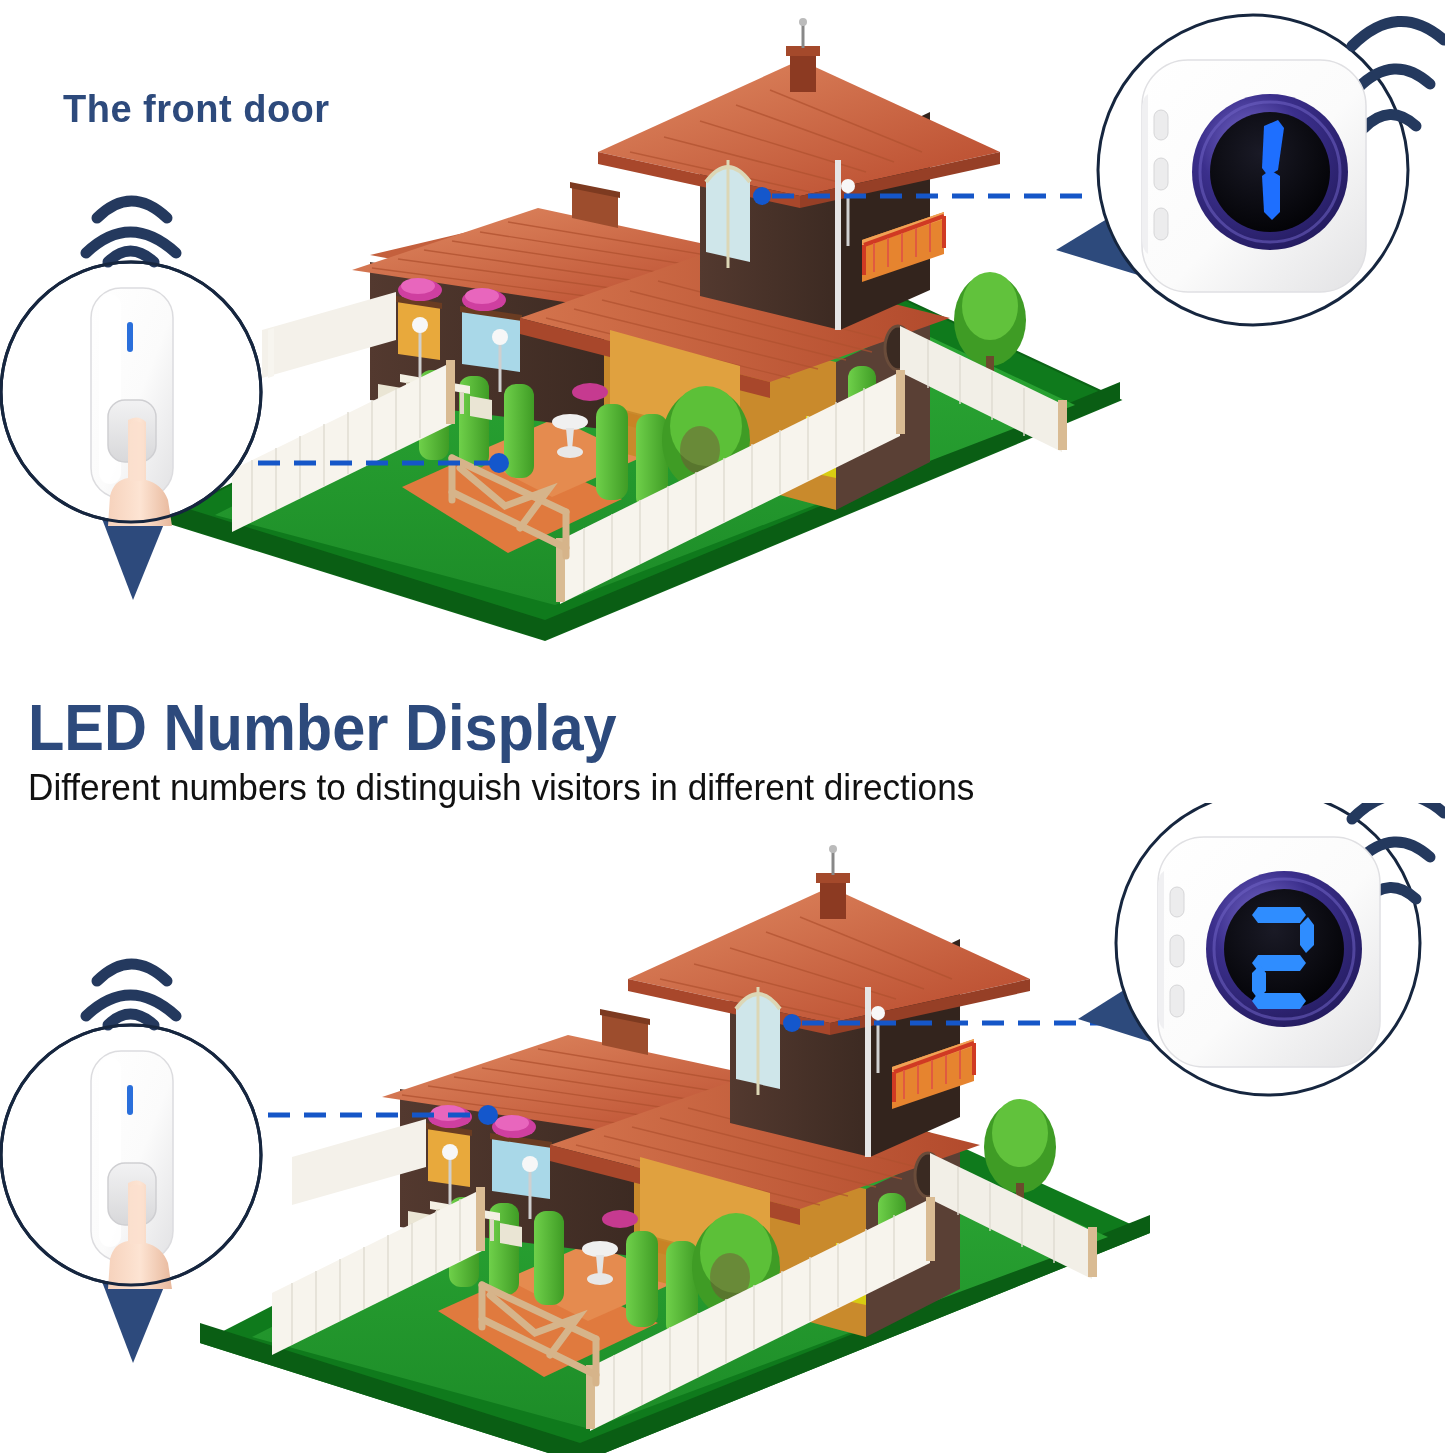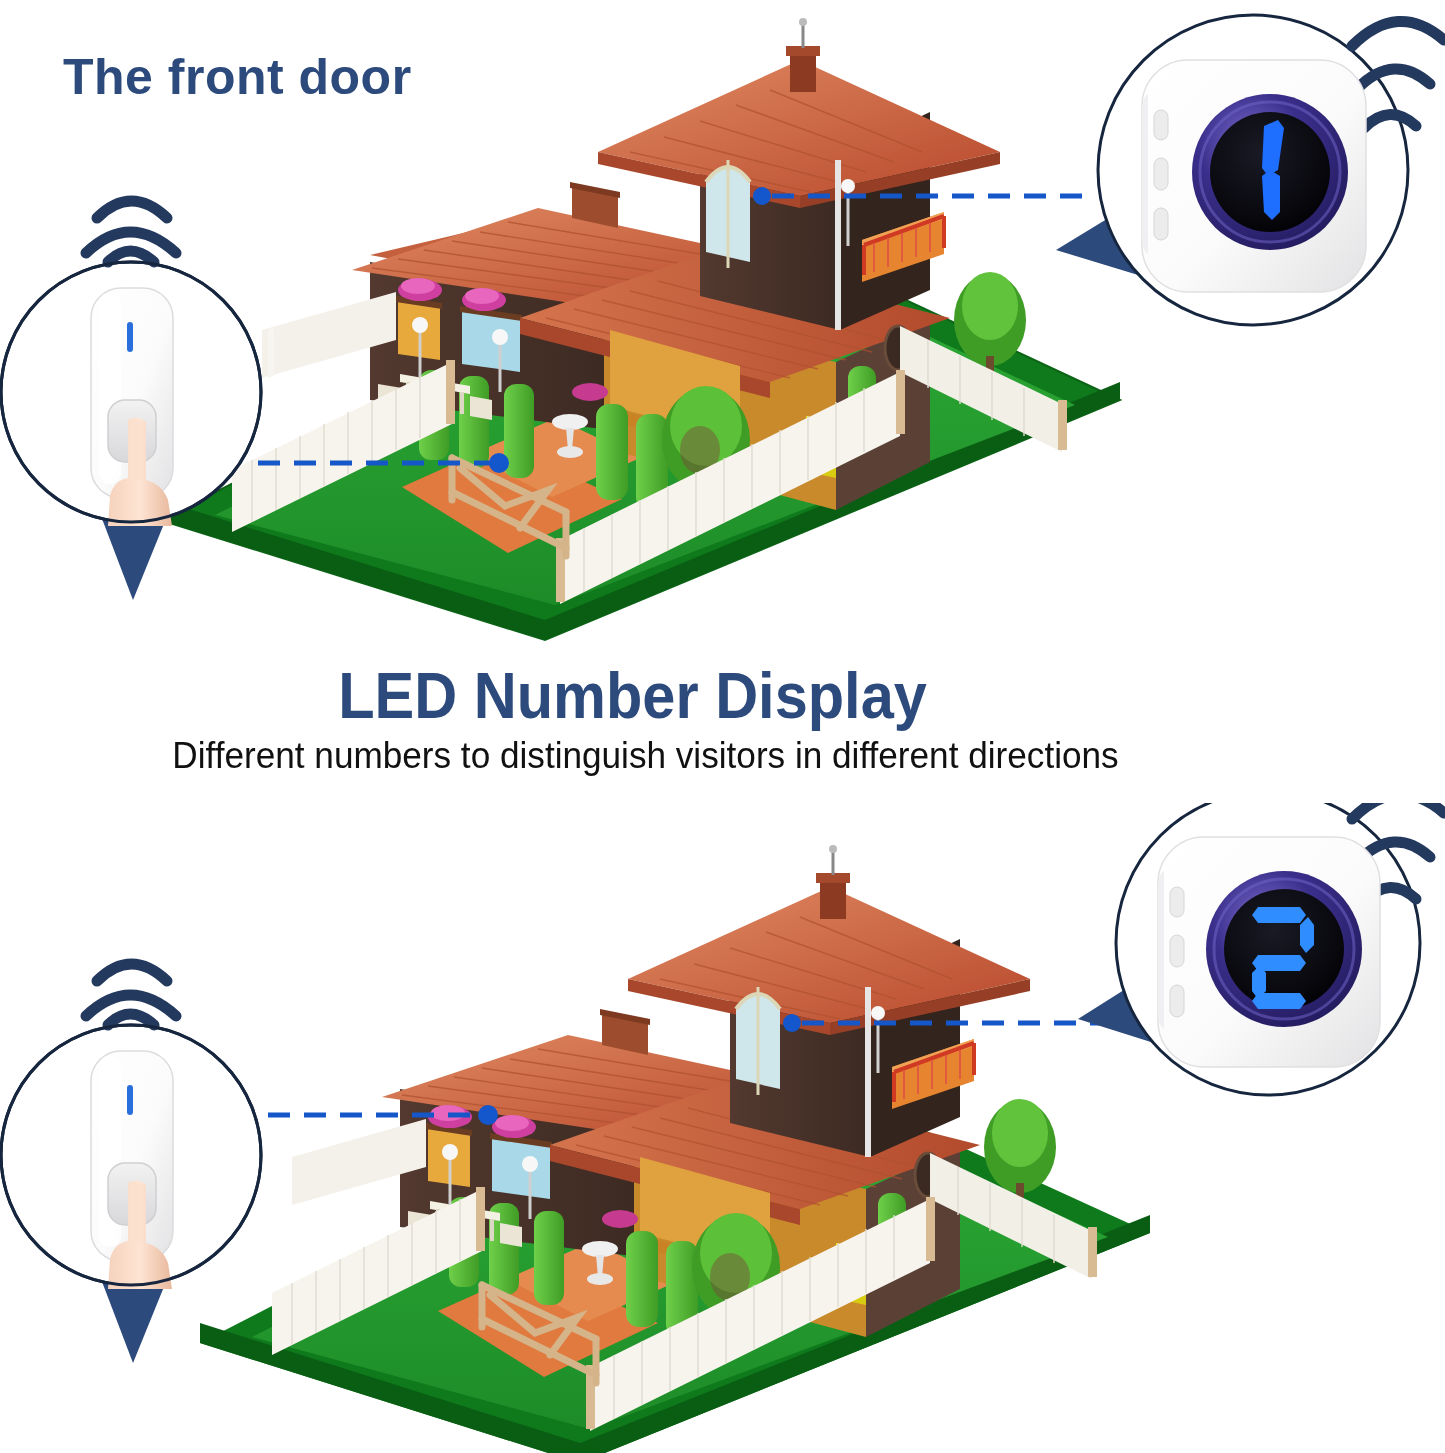--- a/index.html
+++ b/index.html
@@ -6,25 +6,25 @@
   body{width:1445px;height:1453px;position:relative;overflow:hidden;
        font-family:"Liberation Sans","DejaVu Sans",sans-serif;}
 
   .panel{position:absolute;left:0;width:1445px;height:650px;}
   #panel-top{top:0;}
   #panel-bottom{top:803px;}
 
   
   .label-title{
     position:absolute;font-weight:bold;color:#2d4a7c;
-    font-size:50px;letter-spacing:.5px;white-space:nowrap;
+    font-size:38px;letter-spacing:.5px;white-space:nowrap;margin-top:40px;
   }
   #front-door-label{left:63px;top:48px;}
 
-  #headline-block{position:absolute;left:28px;top:664px;width:1300px;text-align:center;}
+  #headline-block{position:absolute;left:28px;top:696px;width:1300px;}
   #headline{
     font-size:64px;font-weight:bold;color:#2d4a7c;line-height:1.02;
     margin:0;transform:scaleX(.93);transform-origin:left center;
     white-space:nowrap;
   }
   #subheadline{
     font-size:37px;color:#111;margin:8px 0 0 0;line-height:1.05;
     transform:scaleX(.95);transform-origin:left center;white-space:nowrap;
   }
 

